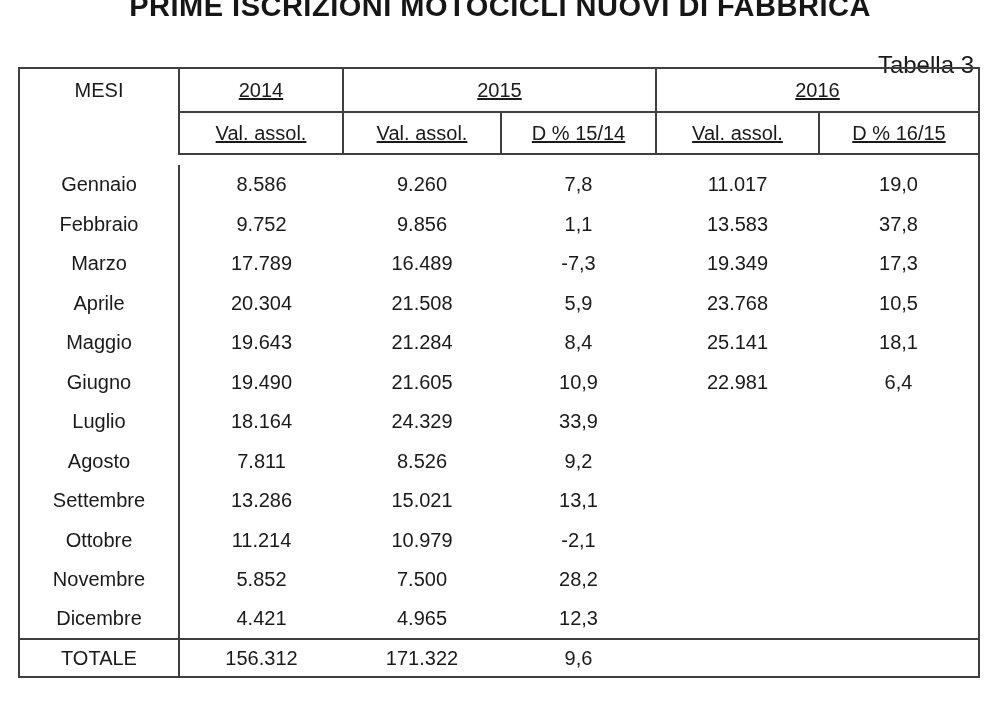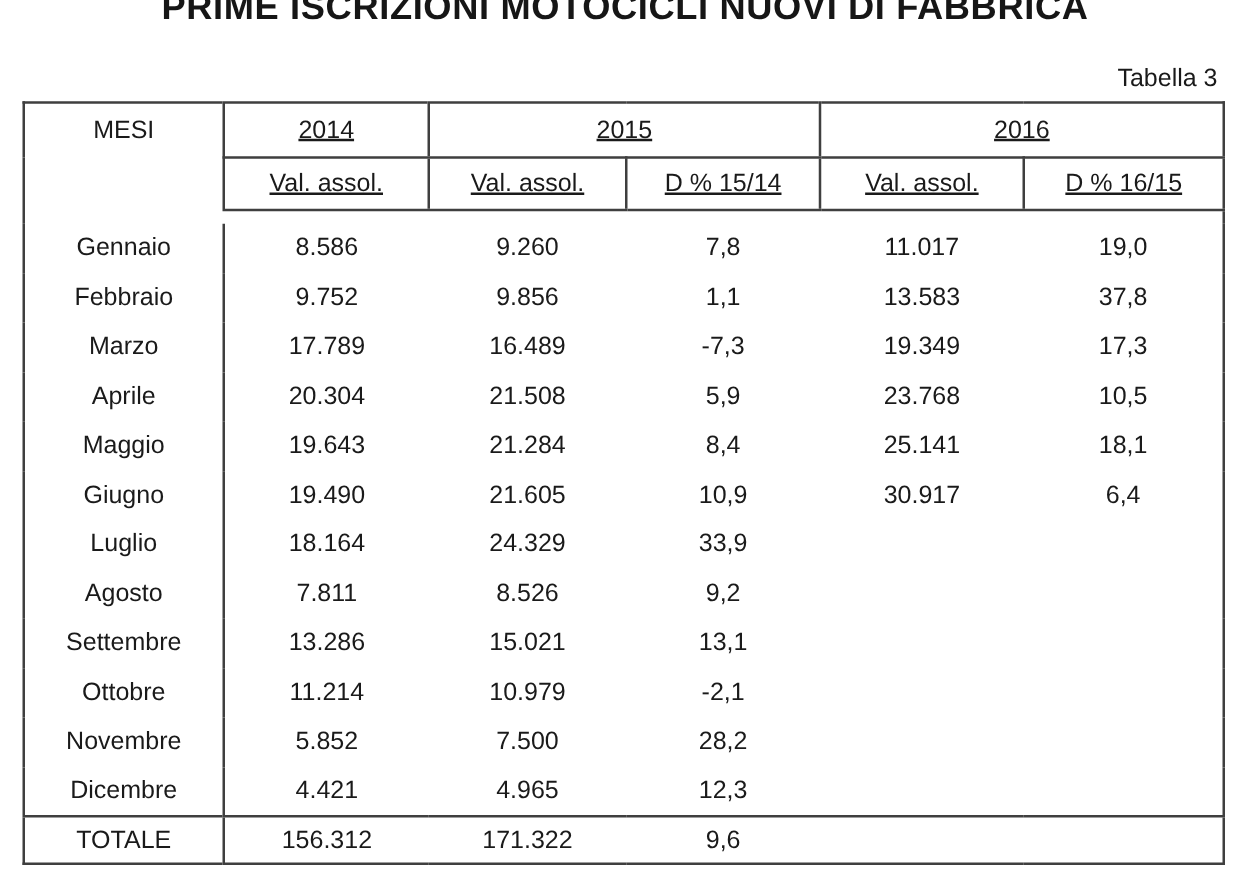--- a/index.html
+++ b/index.html
@@ -28,27 +28,27 @@
     font-size: 29px;
     font-weight: bold;
     letter-spacing: 0.5px;
     white-space: nowrap;
     color: #161616;
   }
   .table-label {
     position: absolute;
     top: 52px;
     right: 26px;
-    font-size: 20px;
+    font-size: 24px;
     line-height: 1.1;
   }
   table.reg-table {
     position: absolute;
     left: 18px;
-    top: 81px;
+    top: 67px;
     width: 960px;
     border-collapse: collapse;
     table-layout: fixed;
     border: 2px solid var(--border);
   }
   th, td {
     font-weight: normal;
     font-size: 20px;
     text-align: center;
     padding: 0;
@@ -147,21 +147,21 @@
           <td>21.284</td>
           <td>8,4</td>
           <td class="italic">25.141</td>
           <td class="italic">18,1</td>
         </tr>
         <tr class="data-row">
           <td class="c-mesi">Giugno</td>
           <td>19.490</td>
           <td>21.605</td>
           <td>10,9</td>
-          <td class="italic">30.917</td>
+          <td class="italic">22.981</td>
           <td class="italic">6,4</td>
         </tr>
         <tr class="data-row">
           <td class="c-mesi">Luglio</td>
           <td>18.164</td>
           <td>24.329</td>
           <td>33,9</td>
           <td></td>
           <td></td>
         </tr>

